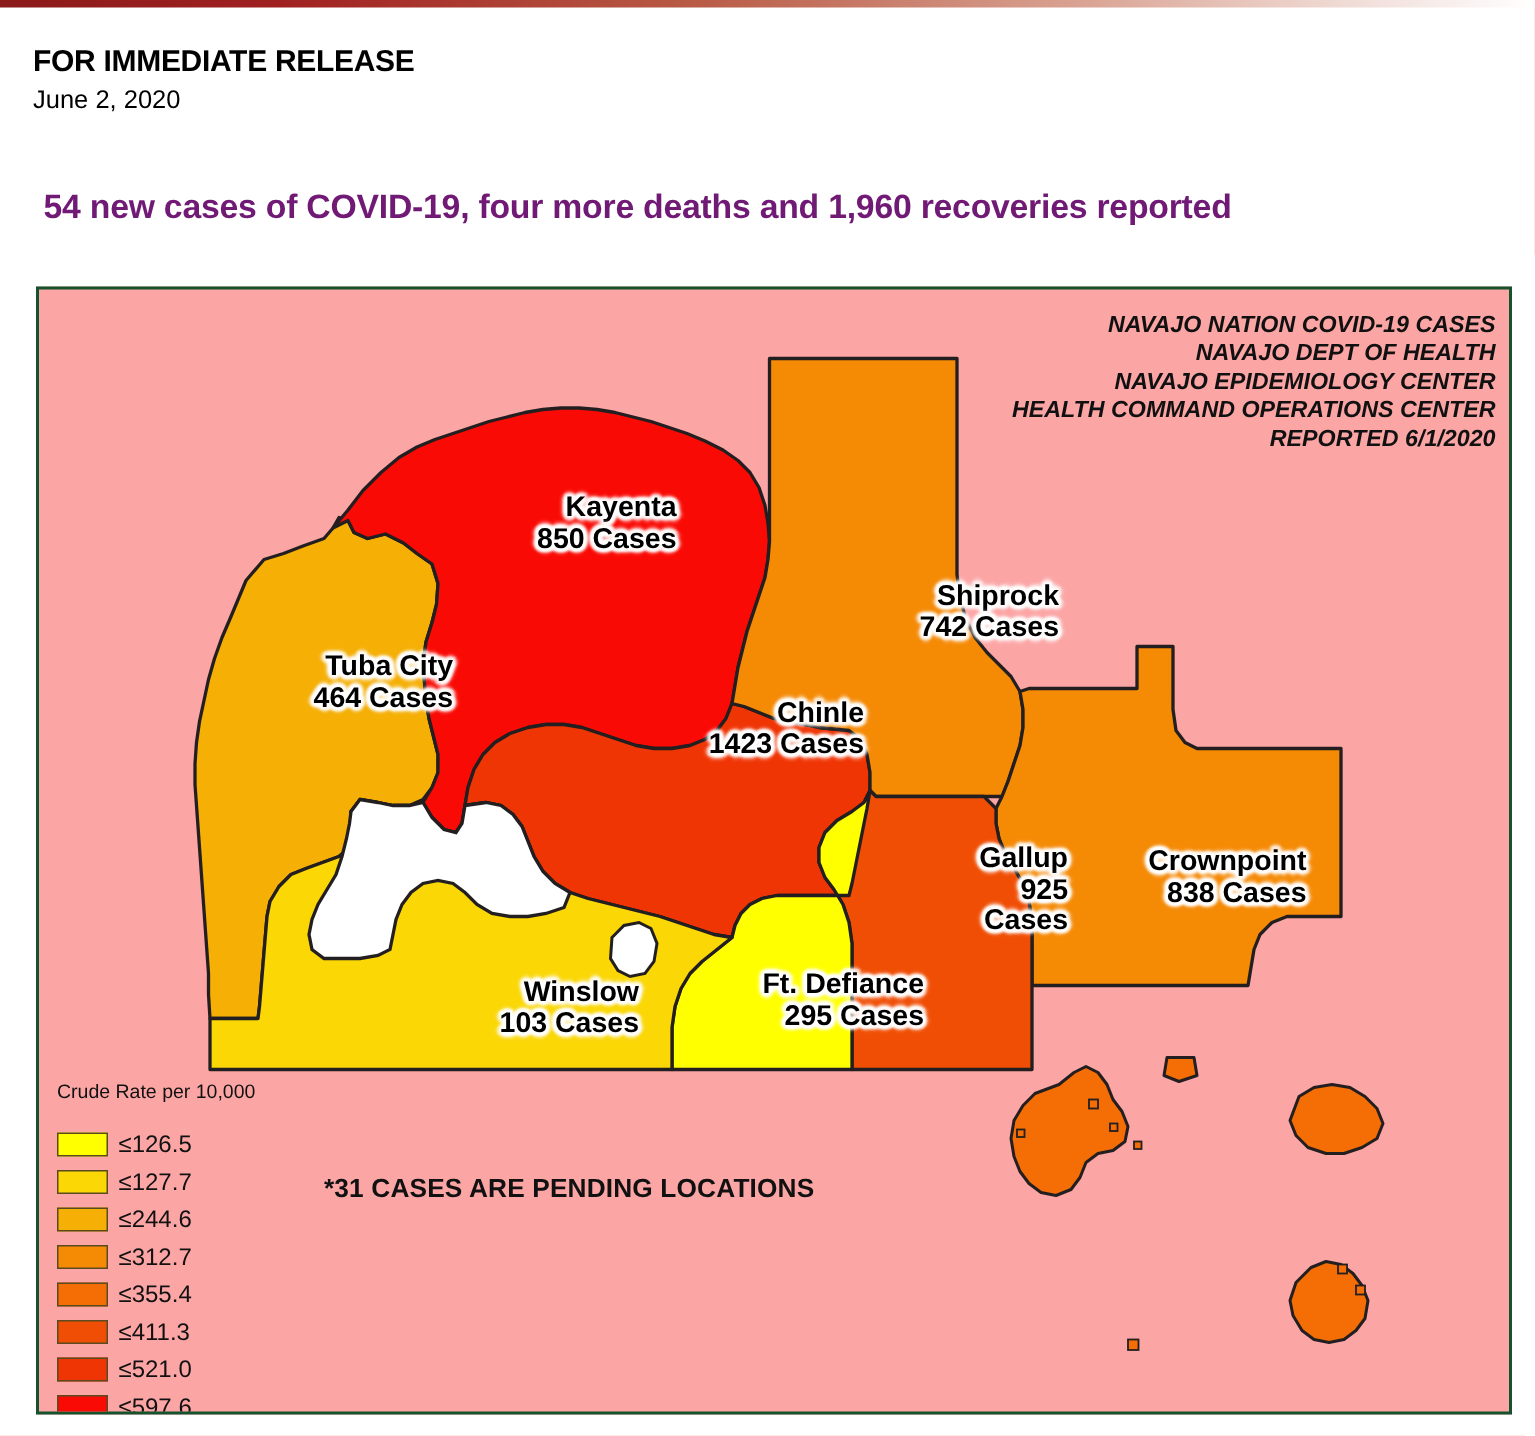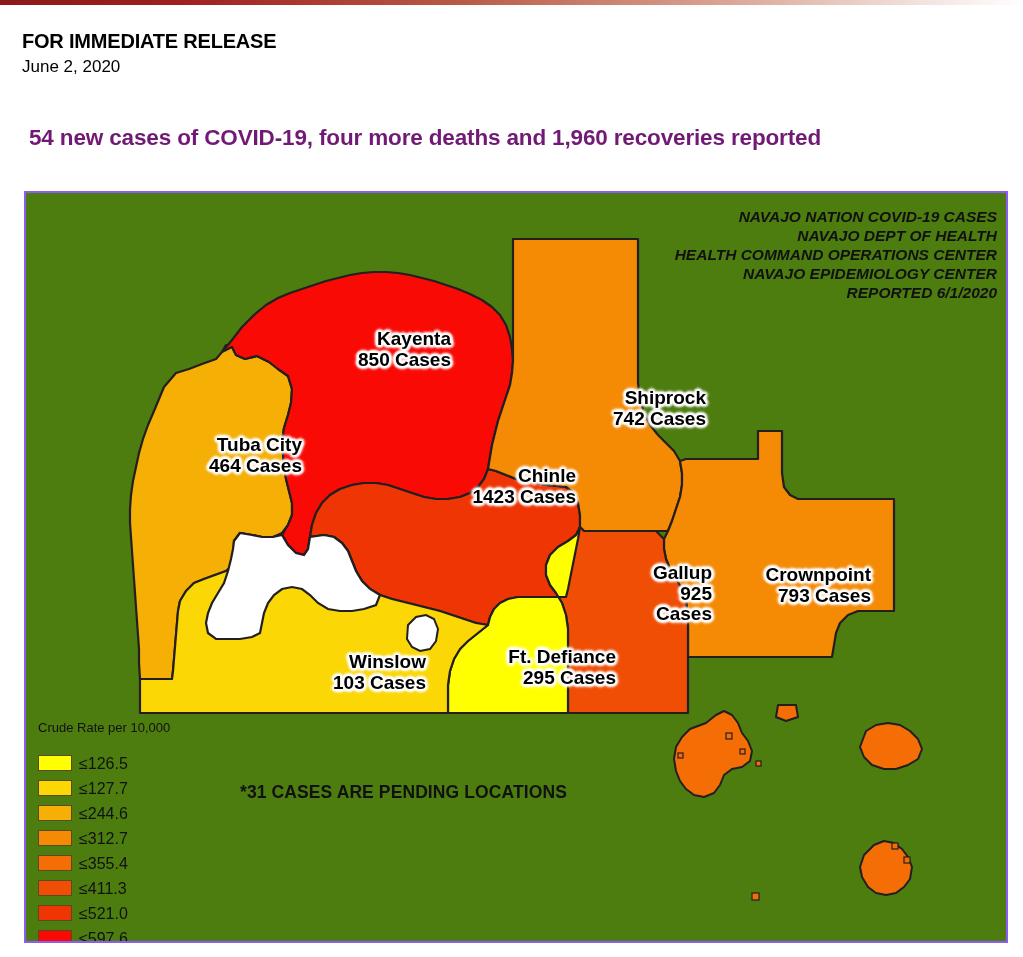--- a/index.html
+++ b/index.html
@@ -49,23 +49,23 @@
     color: #701a75;
     letter-spacing: -0.15px;
     white-space: nowrap;
   }
   .map-frame {
     position: absolute;
     left: 24px;
     top: 191px;
     width: 984px;
     height: 752px;
-    border: 2px solid #8b5cf6;
+    border: 2px solid #14532d;
     box-sizing: border-box;
-    background: #4d7c0f;
+    background: #fca5a5;
     overflow: hidden;
   }
   .map-credit {
     position: absolute;
     right: 9px;
     top: 15px;
     text-align: right;
     font-size: 15.5px;
     font-weight: bold;
     font-style: italic;
@@ -106,21 +106,20 @@
   }
   .pending-note {
     position: absolute;
     left: 190px;
     top: 589px;
     font-size: 17.5px;
     font-weight: bold;
     color: #111;
     letter-spacing: 0.1px;
     white-space: nowrap;
-    margin-left: 24px;
   }
   
   .legend {
     position: absolute;
     left: 12px;
     top: 527px;
   }
   .legend-title {
     font-size: 13px;
     color: #111;
@@ -253,22 +252,22 @@
       <rect x="730" y="568" width="5" height="5" fill="#F46E05" stroke="#231f20" stroke-width="1.2"></rect>
       <rect x="866" y="650" width="6" height="6" fill="#F46E05" stroke="#231f20" stroke-width="1.2"></rect>
       <rect x="878" y="664" width="6" height="6" fill="#F46E05" stroke="#231f20" stroke-width="1.2"></rect>
       <rect x="652" y="560" width="5" height="5" fill="#F46E05" stroke="#231f20" stroke-width="1.2"></rect>
     </g>
   </svg>
 
   <div class="map-credit">
     <div>NAVAJO NATION COVID-19 CASES</div>
     <div>NAVAJO DEPT OF HEALTH</div>
+    <div>NAVAJO EPIDEMIOLOGY CENTER</div>
     <div>HEALTH COMMAND OPERATIONS CENTER</div>
-    <div>NAVAJO EPIDEMIOLOGY CENTER</div>
     <div>REPORTED 6/1/2020</div>
   </div>
 
   <div class="map-label" style="left:255px; top:136px; width:170px;">
     <div>Kayenta</div>
     <div>850 Cases</div>
   </div>
 
   <div class="map-label" style="left:96px; top:242px; width:180px;">
     <div>Tuba City</div>
@@ -280,21 +279,21 @@
     <div>1423 Cases</div>
   </div>
 
   <div class="map-label" style="left:530px; top:195px; width:150px;">
     <div>Shiprock</div>
     <div>742 Cases</div>
   </div>
 
   <div class="map-label" style="left:675px; top:372px; width:170px;">
     <div>Crownpoint</div>
-    <div>793 Cases</div>
+    <div>838 Cases</div>
   </div>
 
   <div class="map-label" style="left:578px; top:370px; width:108px;">
     <div>Gallup</div>
     <div>925</div>
     <div>Cases</div>
   </div>
 
   <div class="map-label" style="left:420px; top:406px; width:170px;margin-top:48px;">
     <div>Ft. Defiance</div>

